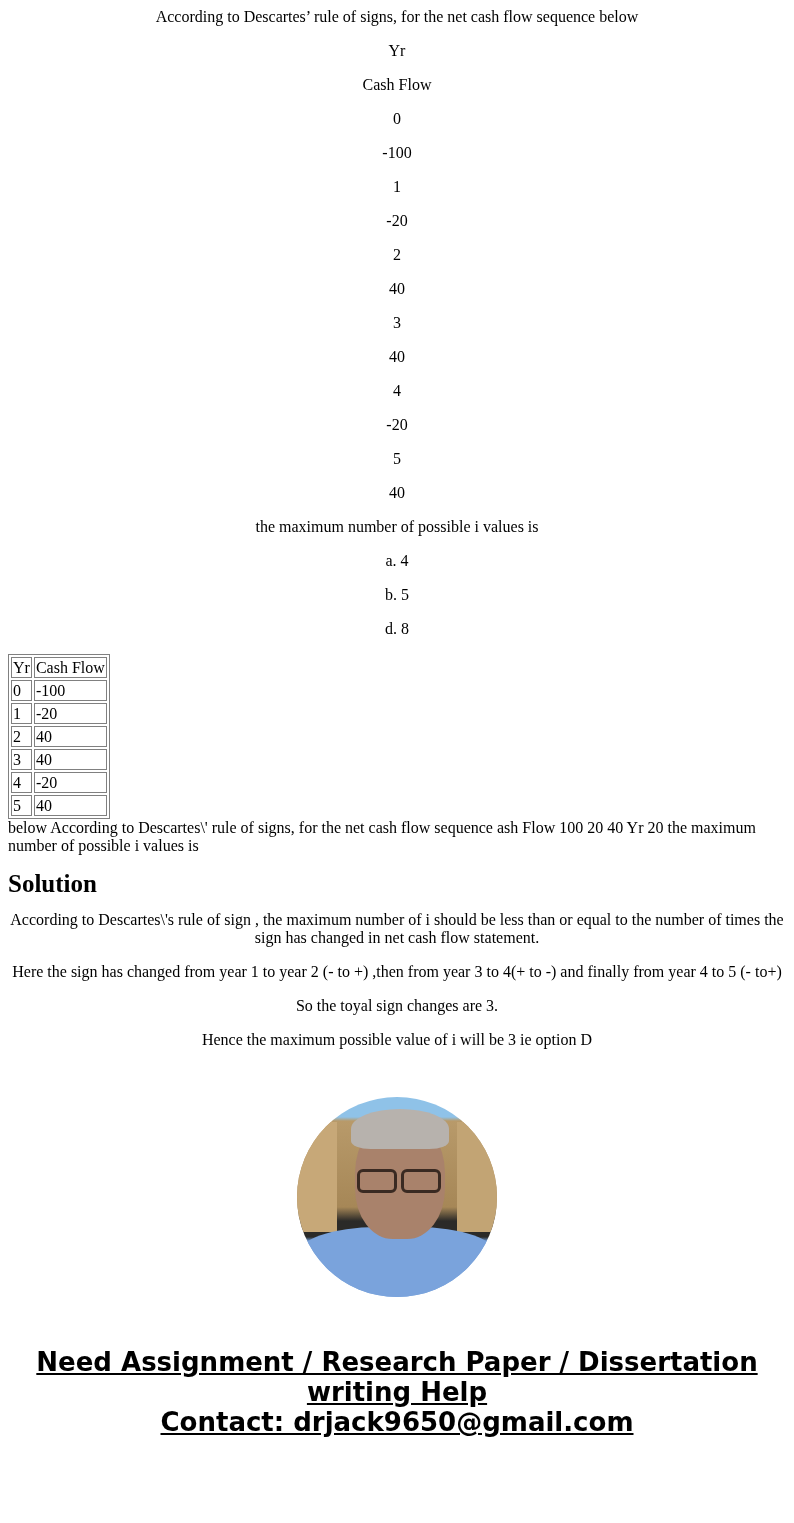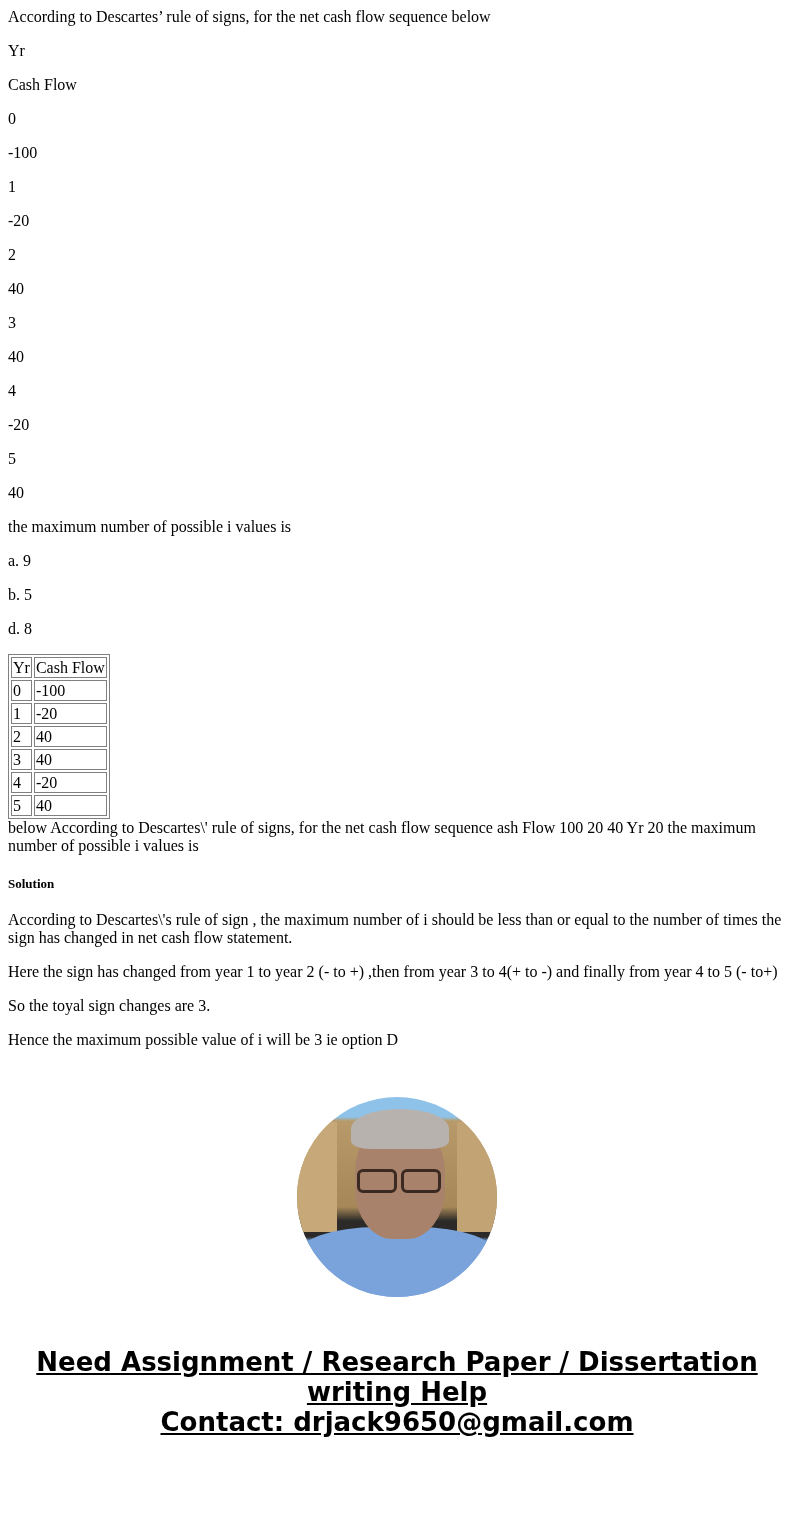--- a/index.html
+++ b/index.html
@@ -4,36 +4,36 @@
 <style>
   html, body { margin: 0; padding: 0; background: #ffffff; }
   body {
     width: 794px;
     font-family: "Liberation Serif", serif;
     font-size: 16px;
     line-height: 18px;
     color: #000;
   }
   .content { padding: 0 8px; }
-  p { margin: 16px 0; }
+  p { margin: 16px 0; text-align: center; }
   p.first { margin-top: 0; padding-top: 8px; }
   table.cf {
     border: 1px solid #808080;
     border-collapse: separate;
     border-spacing: 2px;
     margin: 0;
   }
   table.cf td {
     border: 1px solid #808080;
     padding: 1px;
     line-height: 17px;
   }
   .after-table { margin: 0 0 0 0; }
   h3.sol {
-    font-size: 13px;
+    font-size: 25px;
     font-weight: bold;
     margin: 20px 0 18px 0;
   }
   .avatar-wrap {
     display: flex;
     justify-content: center;
     margin-top: 48px;
   }
   .avatar {
     width: 200px; height: 200px; border-radius: 50%;
@@ -91,21 +91,21 @@
     <p>40</p>
     <p>3</p>
     <p>40</p>
     <p>4</p>
     <p>-20</p>
     <p>5</p>
     <p>40</p>
   </div>
 
   <p>the maximum number of possible i values is</p>
-  <p>a. 9</p>
+  <p>a. 4</p>
   <p>b. 5</p>
   <p>d. 8</p>
 
   <table class="cf">
     <tbody>
         <tr>
       <td>Yr</td>
       <td>Cash Flow</td>
     </tr>
     <tr>

